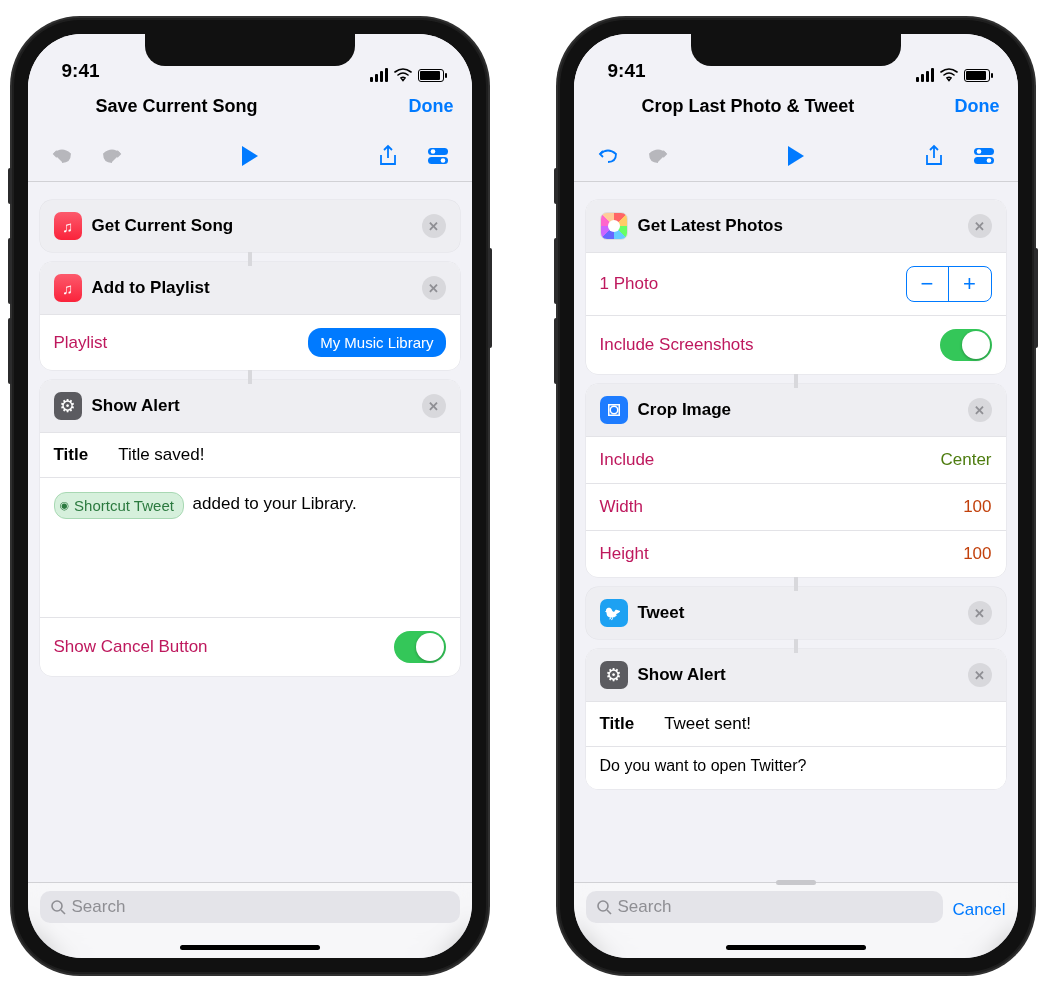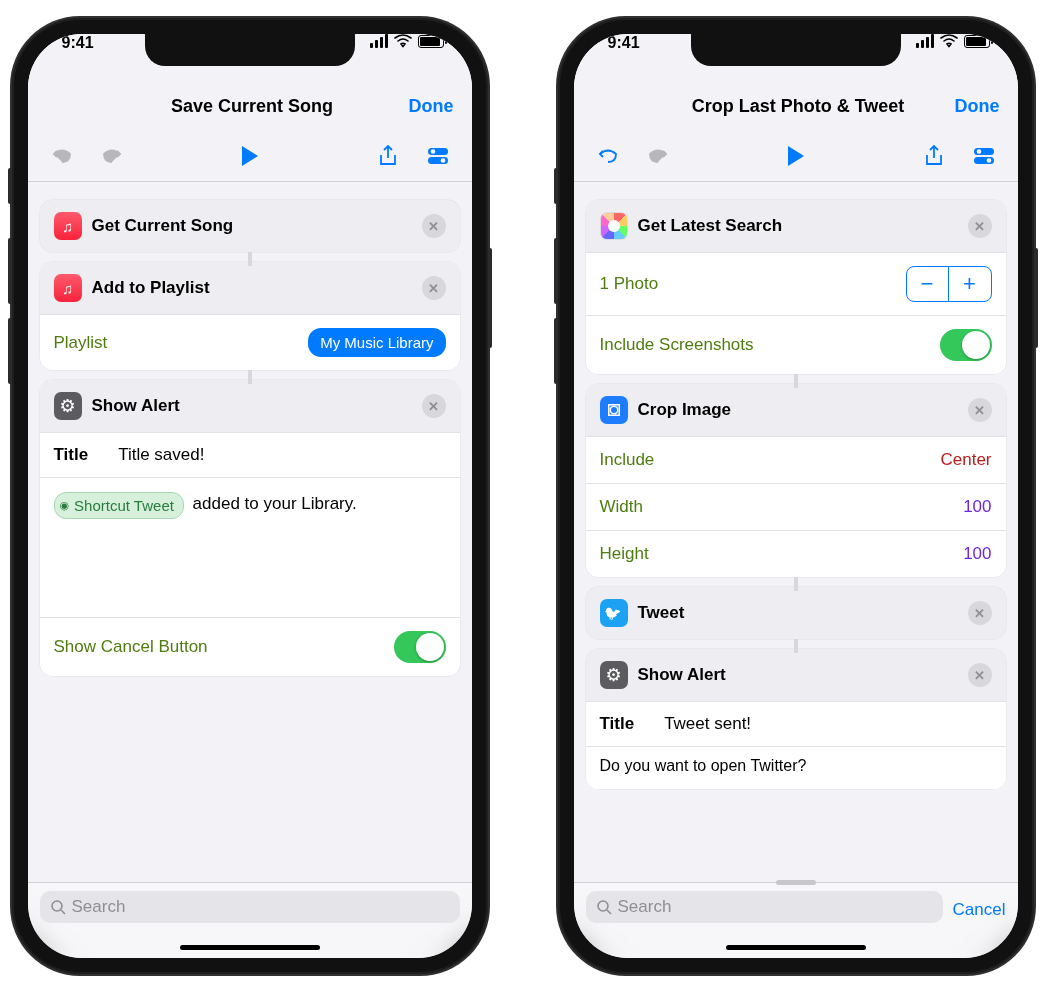--- a/index.html
+++ b/index.html
@@ -16,32 +16,32 @@
 .btn-right { right: -4px; top: 230px; width: 4px; height: 100px; }
 
 .screen {
   background: #f2f2f7; width: 100%; height: 100%; border-radius: 54px; overflow: hidden; display: flex; flex-direction: column; position: relative;
 }
 .notch {
   position: absolute; top: 0; left: 50%; transform: translateX(-50%);
   width: 210px; height: 32px; background: #111; border-bottom-left-radius: 20px; border-bottom-right-radius: 20px; z-index: 50;
 }
 .statusbar {
-  height: 48px; display: flex; align-items: flex-start; justify-content: space-between; padding: 0 28px 0 34px; font-size: 16px; font-weight: 600; background: #f2f2f7;
+  height: 48px; display: flex; align-items: flex-end; justify-content: space-between; padding: 0 28px 0 34px; font-size: 19px; font-weight: 600; background: #f2f2f7;
 }
 .status-right { display: flex; align-items: center; gap: 6px; }
 .sig-bars { display: flex; align-items: flex-end; gap: 2px; }
 .sig-bars span { width: 3px; background: #000; border-radius: 1px; }
 .sig-bars span:nth-child(1){height:5px}.sig-bars span:nth-child(2){height:8px}.sig-bars span:nth-child(3){height:11px}.sig-bars span:nth-child(4){height:14px}
 .battery { width: 26px; height: 13px; border: 1.5px solid #000; border-radius: 3px; position: relative; }
 .battery::after { content:""; position:absolute; right:-4px; top:3px; width:2px; height:5px; background:#000; border-radius:1px; }
 .battery::before { content:""; position:absolute; left:1px; top:1px; width:20px; height:9px; background:#000; border-radius:1px; }
 
 .navbar { height: 48px; display:flex; align-items:center; justify-content:space-between; padding: 0 18px; background:#f2f2f7; }
-.nav-title { font-size: 18px; font-weight: 600; text-align: center; flex: 1; }
+.nav-title { font-size: 18px; font-weight: 600; flex: 1; }
 .nav-done { color: #007aff; font-size: 18px; font-weight: 600; }
 .nav-left-spacer { width: 50px; }
 
 .toolbar { height: 52px; display:flex; align-items:center; justify-content:space-between; padding: 0 20px; background:#f2f2f7; border-bottom: 0.5px solid #d1d1d5; }
 .tb-group { display:flex; gap: 22px; align-items:center; }
 .tb-icon { width: 28px; height: 28px; display:flex; align-items:center; justify-content:center; }
 .tb-icon svg { width: 24px; height: 24px; }
 .disabled svg { stroke: #b7b7bc; fill: #b7b7bc; }
 .enabled svg { stroke: #007aff; }
 .blue { color: #007aff; }
@@ -62,23 +62,23 @@
 .ic-gear { background:#5b5b60; color:#fff; }
 .ic-gear::before { content:"⚙"; font-size:18px; }
 .ic-photos { background: conic-gradient(#f66 0 45deg,#fc6 45deg 90deg,#6f6 90deg 135deg,#6cf 135deg 180deg,#66f 180deg 225deg,#c6f 225deg 270deg,#f6c 270deg 315deg,#fc9 315deg 360deg); border:1px solid #ddd; position:relative; }
 .ic-photos::before { content:""; position:absolute; inset:7px; border-radius:50%; background:#fff; }
 .ic-crop { background:#1e7cff; color:#fff; }
 .ic-crop svg { width:18px; height:18px; stroke:#fff; stroke-width:2; fill:none; }
 .ic-twitter { background:#1da1f2; color:#fff; }
 .ic-twitter::before { content:"🐦"; font-size:14px; filter: brightness(0) invert(1); }
 
 .row { display:flex; align-items:center; justify-content:space-between; padding: 13px 14px; border-top: 0.5px solid #e3e3e7; font-size:17px; }
-.row-label { font-weight: 400; color:#4d7c0f; }
-.row-val { color:#6d28d9; }
-.row-val.blue { color:#b91c1c; }
+.row-label { font-weight: 400; color:#be185d; }
+.row-val { color:#c2410c; }
+.row-val.blue { color:#4d7c0f; }
 .pill-btn { background:#007aff; color:#fff; padding:6px 12px; border-radius:13px; font-size:15px; font-weight:500; }
 
 .stepper { display:flex; border:1.5px solid #007aff; border-radius:8px; overflow:hidden; }
 .stepper > div { width:42px; height:34px; display:flex; align-items:center; justify-content:center; color:#007aff; font-size:22px; font-weight:300; }
 .stepper > div:first-child { border-right:1.5px solid #007aff; }
 
 .toggle { width:52px; height:32px; border-radius:16px; position:relative; }
 .toggle.on { background:#34c759; }
 .toggle::after { content:""; position:absolute; width:28px; height:28px; background:#fff; border-radius:50%; top:2px; right:2px; box-shadow:0 1px 3px rgba(0,0,0,.3); }
 
@@ -285,21 +285,21 @@
               <circle cx="17" cy="16.5" r="2.3" fill="#fff"></circle>
             </svg>
           </div>
       </div>
     </div>
 
     <div class="content">
       <div class="card">
         <div class="card-header tinted">
           <div class="app-icon ic-photos"></div>
-          <div class="card-title">Get Latest Search</div>
+          <div class="card-title">Get Latest Photos</div>
           <div class="x-circle"></div>
         </div>
         <div class="row">
           <span class="row-label">1 Photo</span>
           <div class="stepper">
             <div>−</div>
             <div>+</div>
           </div>
         </div>
         <div class="row">

